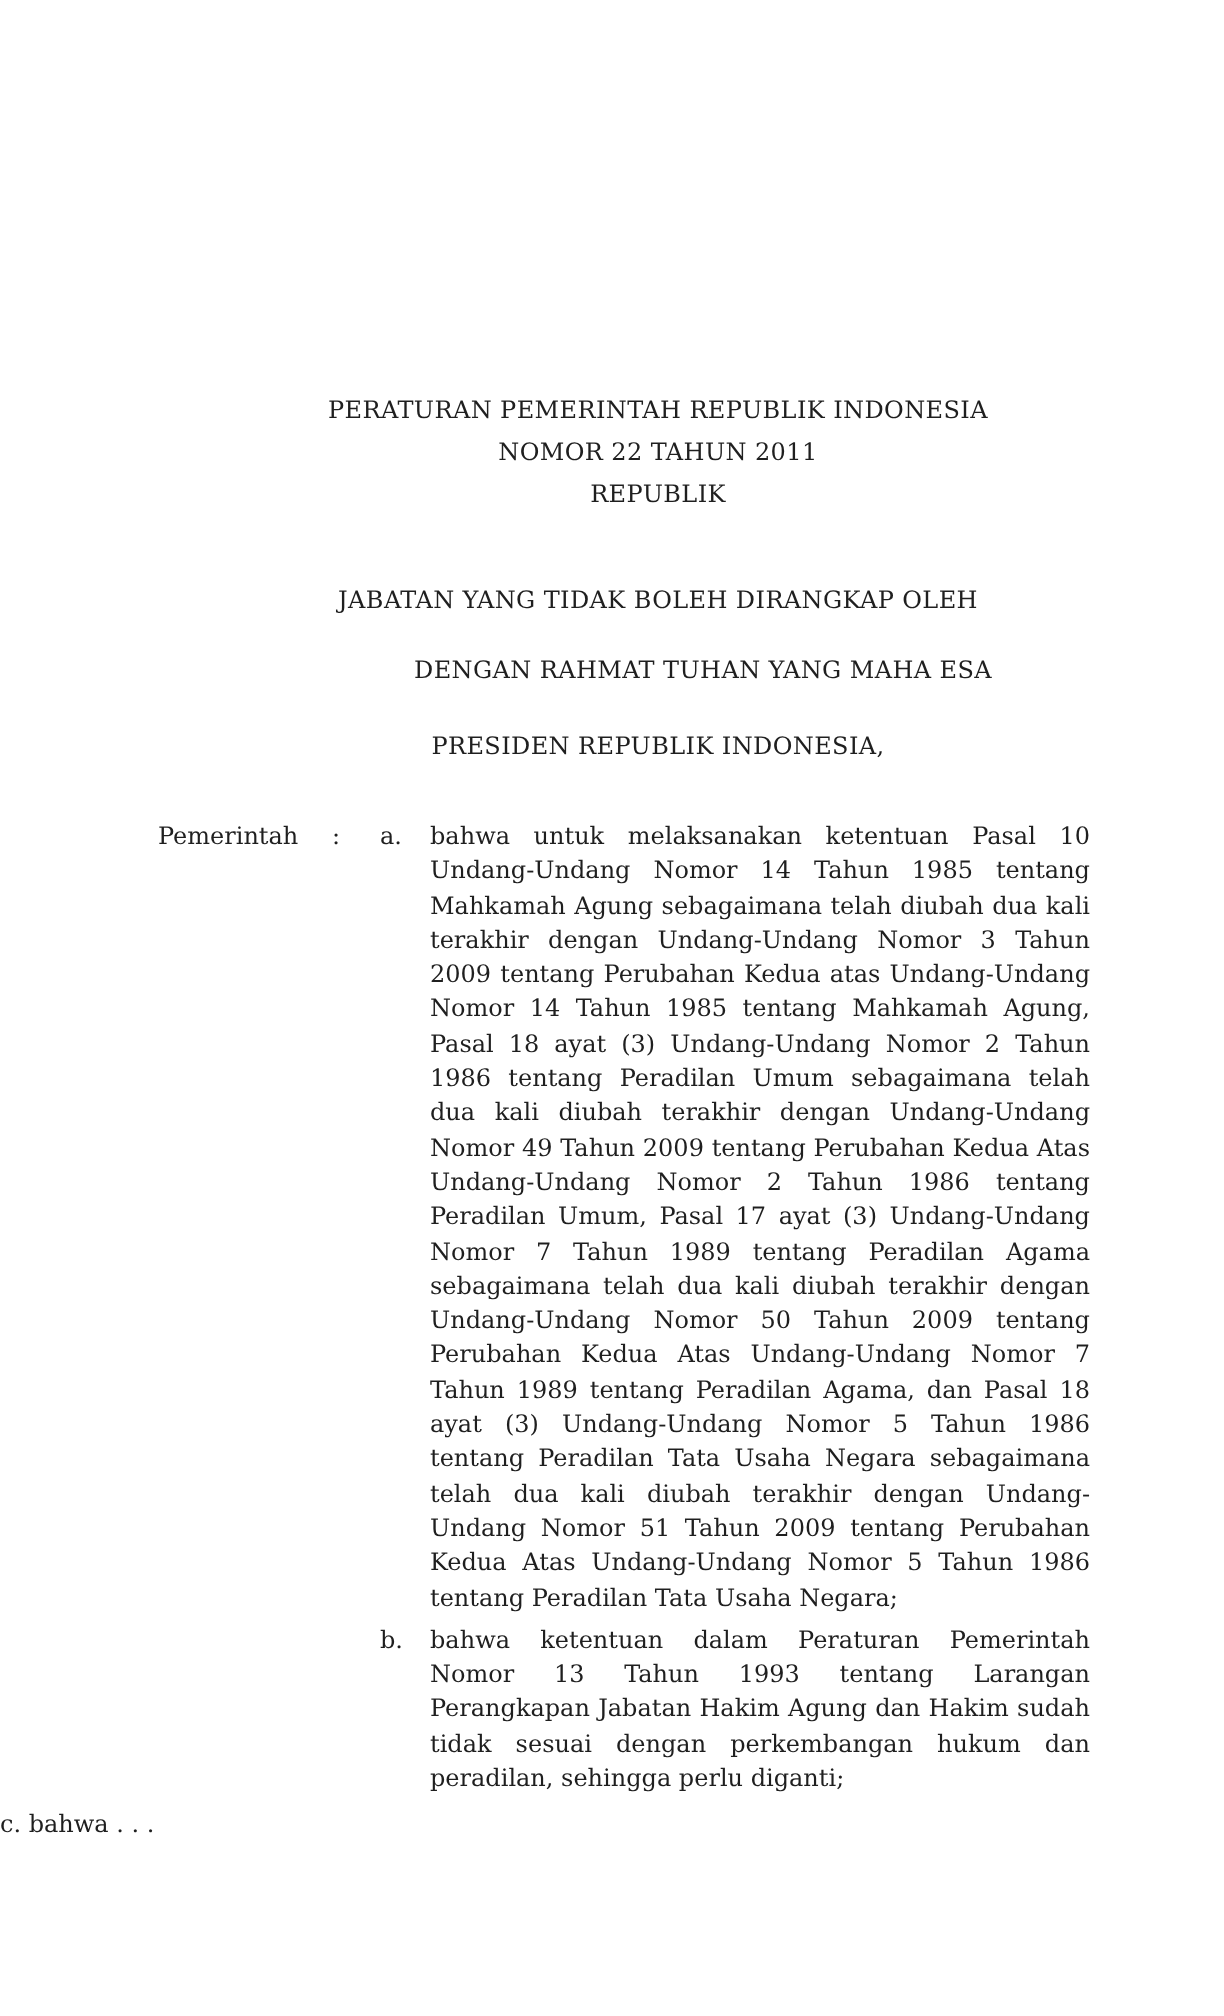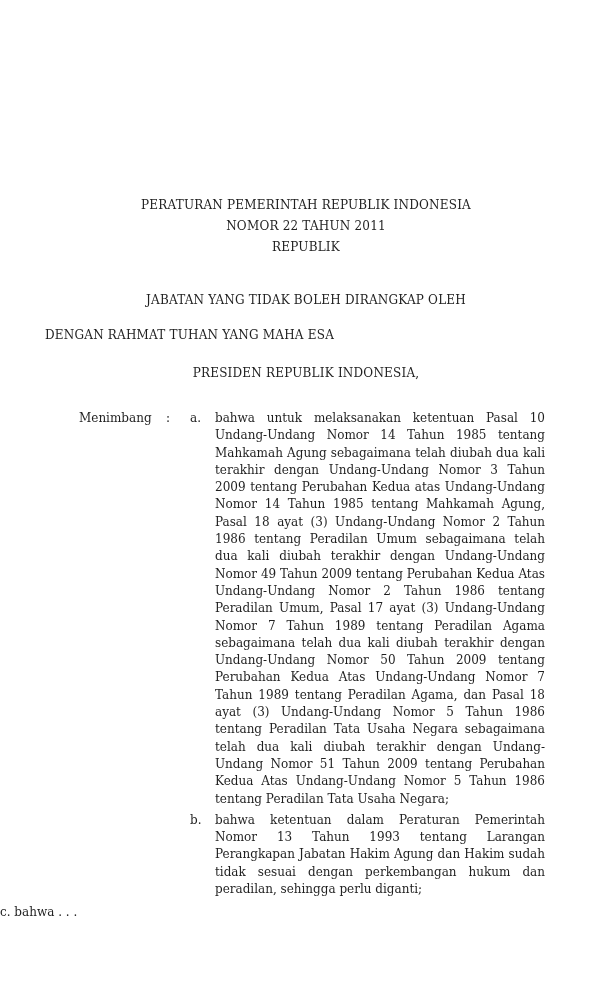--- a/index.html
+++ b/index.html
@@ -13,34 +13,35 @@
     height: 1008px;
     background: #ffffff;
     overflow: hidden;
     font-family: "DejaVu Serif", "Liberation Serif", serif;
     color: #1f1f1f;
     font-size: 12px;
   }
   .doc-header {
     padding-top: 195px;
     text-align: center;
+    padding-left: 46px;
   }
   .doc-header .hline-lg {
     line-height: 21px;
     letter-spacing: 0.2px;
   }
   .doc-header .hline-sm {
     line-height: 17px;
     letter-spacing: 0.2px;
     margin-top: 34px;
   }
   .invocation {
     margin-top: 18px;
     line-height: 17px;
-    text-align: left;
+    text-align: center;
     letter-spacing: 0.2px;
     margin-left: 45px;
   }
   .authority {
     margin-top: 21px;
     line-height: 17px;
     letter-spacing: 0.2px;
   }
   .considerations {
     margin-top: 28px;
@@ -78,21 +79,21 @@
     <div class="hline-lg">PERATURAN PEMERINTAH REPUBLIK INDONESIA</div>
     <div class="hline-lg">NOMOR 22 TAHUN 2011</div>
     <div class="hline-lg">REPUBLIK</div>
     <div class="hline-sm">JABATAN YANG TIDAK BOLEH DIRANGKAP OLEH</div>
     <div class="invocation">DENGAN RAHMAT TUHAN YANG MAHA ESA</div>
     <div class="authority">PRESIDEN REPUBLIK INDONESIA,</div>
   </div>
 
   <div class="considerations">
     <div class="consider-row">
-      <div class="consider-label">Menimbang</div>
+      <div class="consider-label">Pemerintah</div>
       <div class="consider-sep">:</div>
       <div class="consider-marker">a.</div>
       <div class="consider-text">bahwa untuk melaksanakan ketentuan Pasal 10 Undang-Undang Nomor 14 Tahun 1985 tentang Mahkamah Agung sebagaimana telah diubah dua kali terakhir dengan Undang-Undang Nomor 3 Tahun 2009 tentang Perubahan Kedua atas Undang-Undang Nomor 14 Tahun 1985 tentang Mahkamah Agung, Pasal 18 ayat (3) Undang-Undang Nomor 2 Tahun 1986 tentang Peradilan Umum sebagaimana telah dua kali diubah terakhir dengan Undang-Undang Nomor 49 Tahun 2009 tentang Perubahan Kedua Atas Undang-Undang Nomor 2 Tahun 1986 tentang Peradilan Umum, Pasal 17 ayat (3) Undang-Undang Nomor 7 Tahun 1989 tentang Peradilan Agama sebagaimana telah dua kali diubah terakhir dengan Undang-Undang Nomor 50 Tahun 2009 tentang Perubahan Kedua Atas Undang-Undang Nomor 7 Tahun 1989 tentang Peradilan Agama, dan Pasal 18 ayat (3) Undang-Undang Nomor 5 Tahun 1986 tentang Peradilan Tata Usaha Negara sebagaimana telah dua kali diubah terakhir dengan Undang-Undang Nomor 51 Tahun 2009 tentang Perubahan Kedua Atas Undang-Undang Nomor 5 Tahun 1986 tentang Peradilan Tata Usaha Negara;</div>
     </div>
     <div class="consider-row">
       <div class="consider-label"></div>
       <div class="consider-sep"></div>
       <div class="consider-marker">b.</div>
       <div class="consider-text">bahwa ketentuan dalam Peraturan Pemerintah Nomor 13 Tahun 1993 tentang Larangan Perangkapan Jabatan Hakim Agung dan Hakim sudah tidak sesuai dengan perkembangan hukum dan peradilan, sehingga perlu diganti;</div>
     </div>

